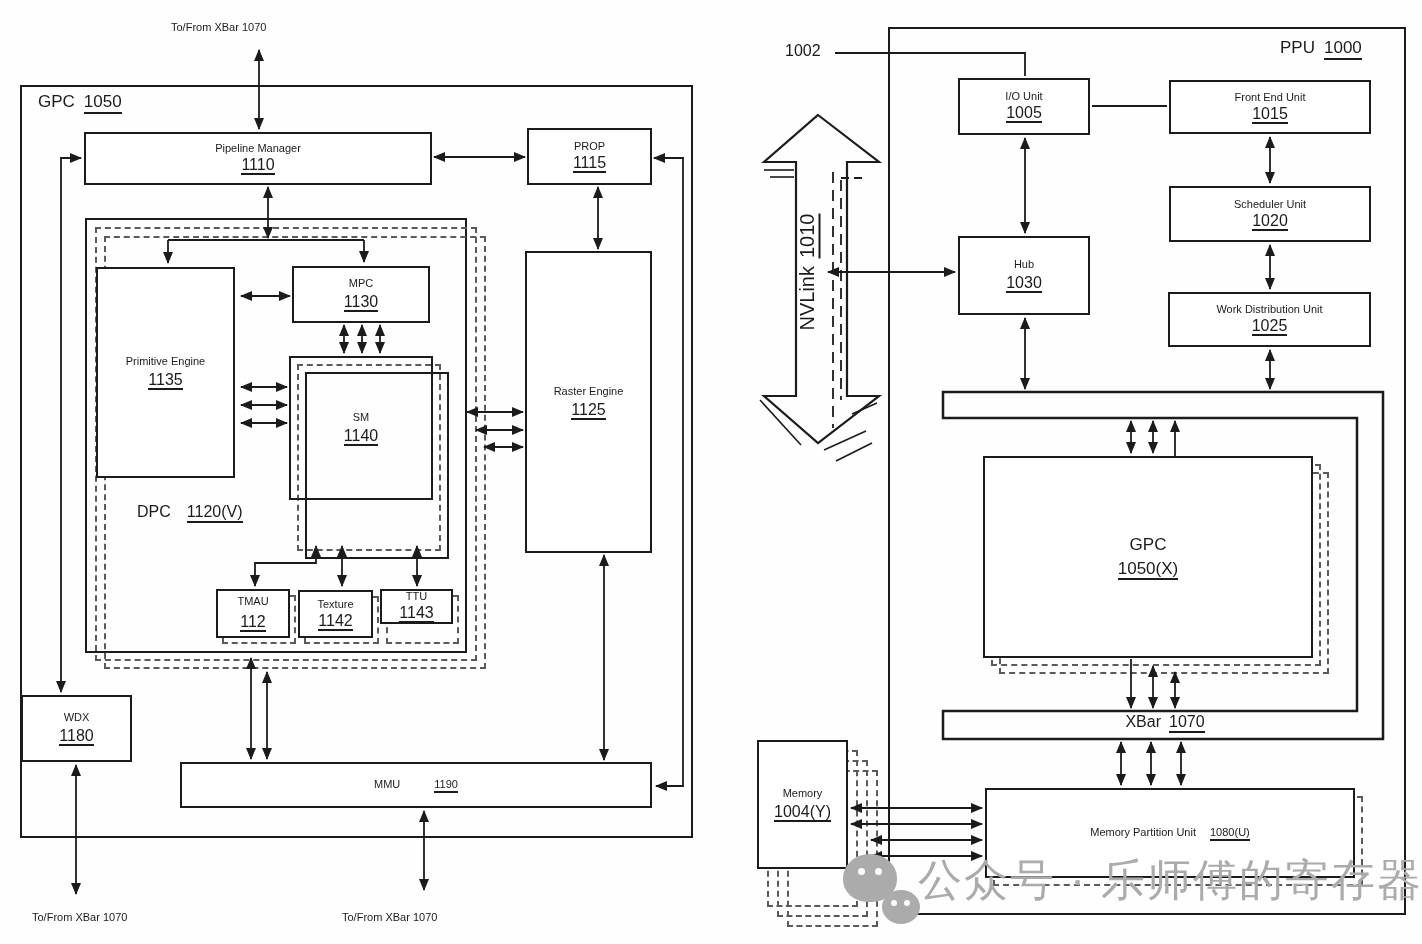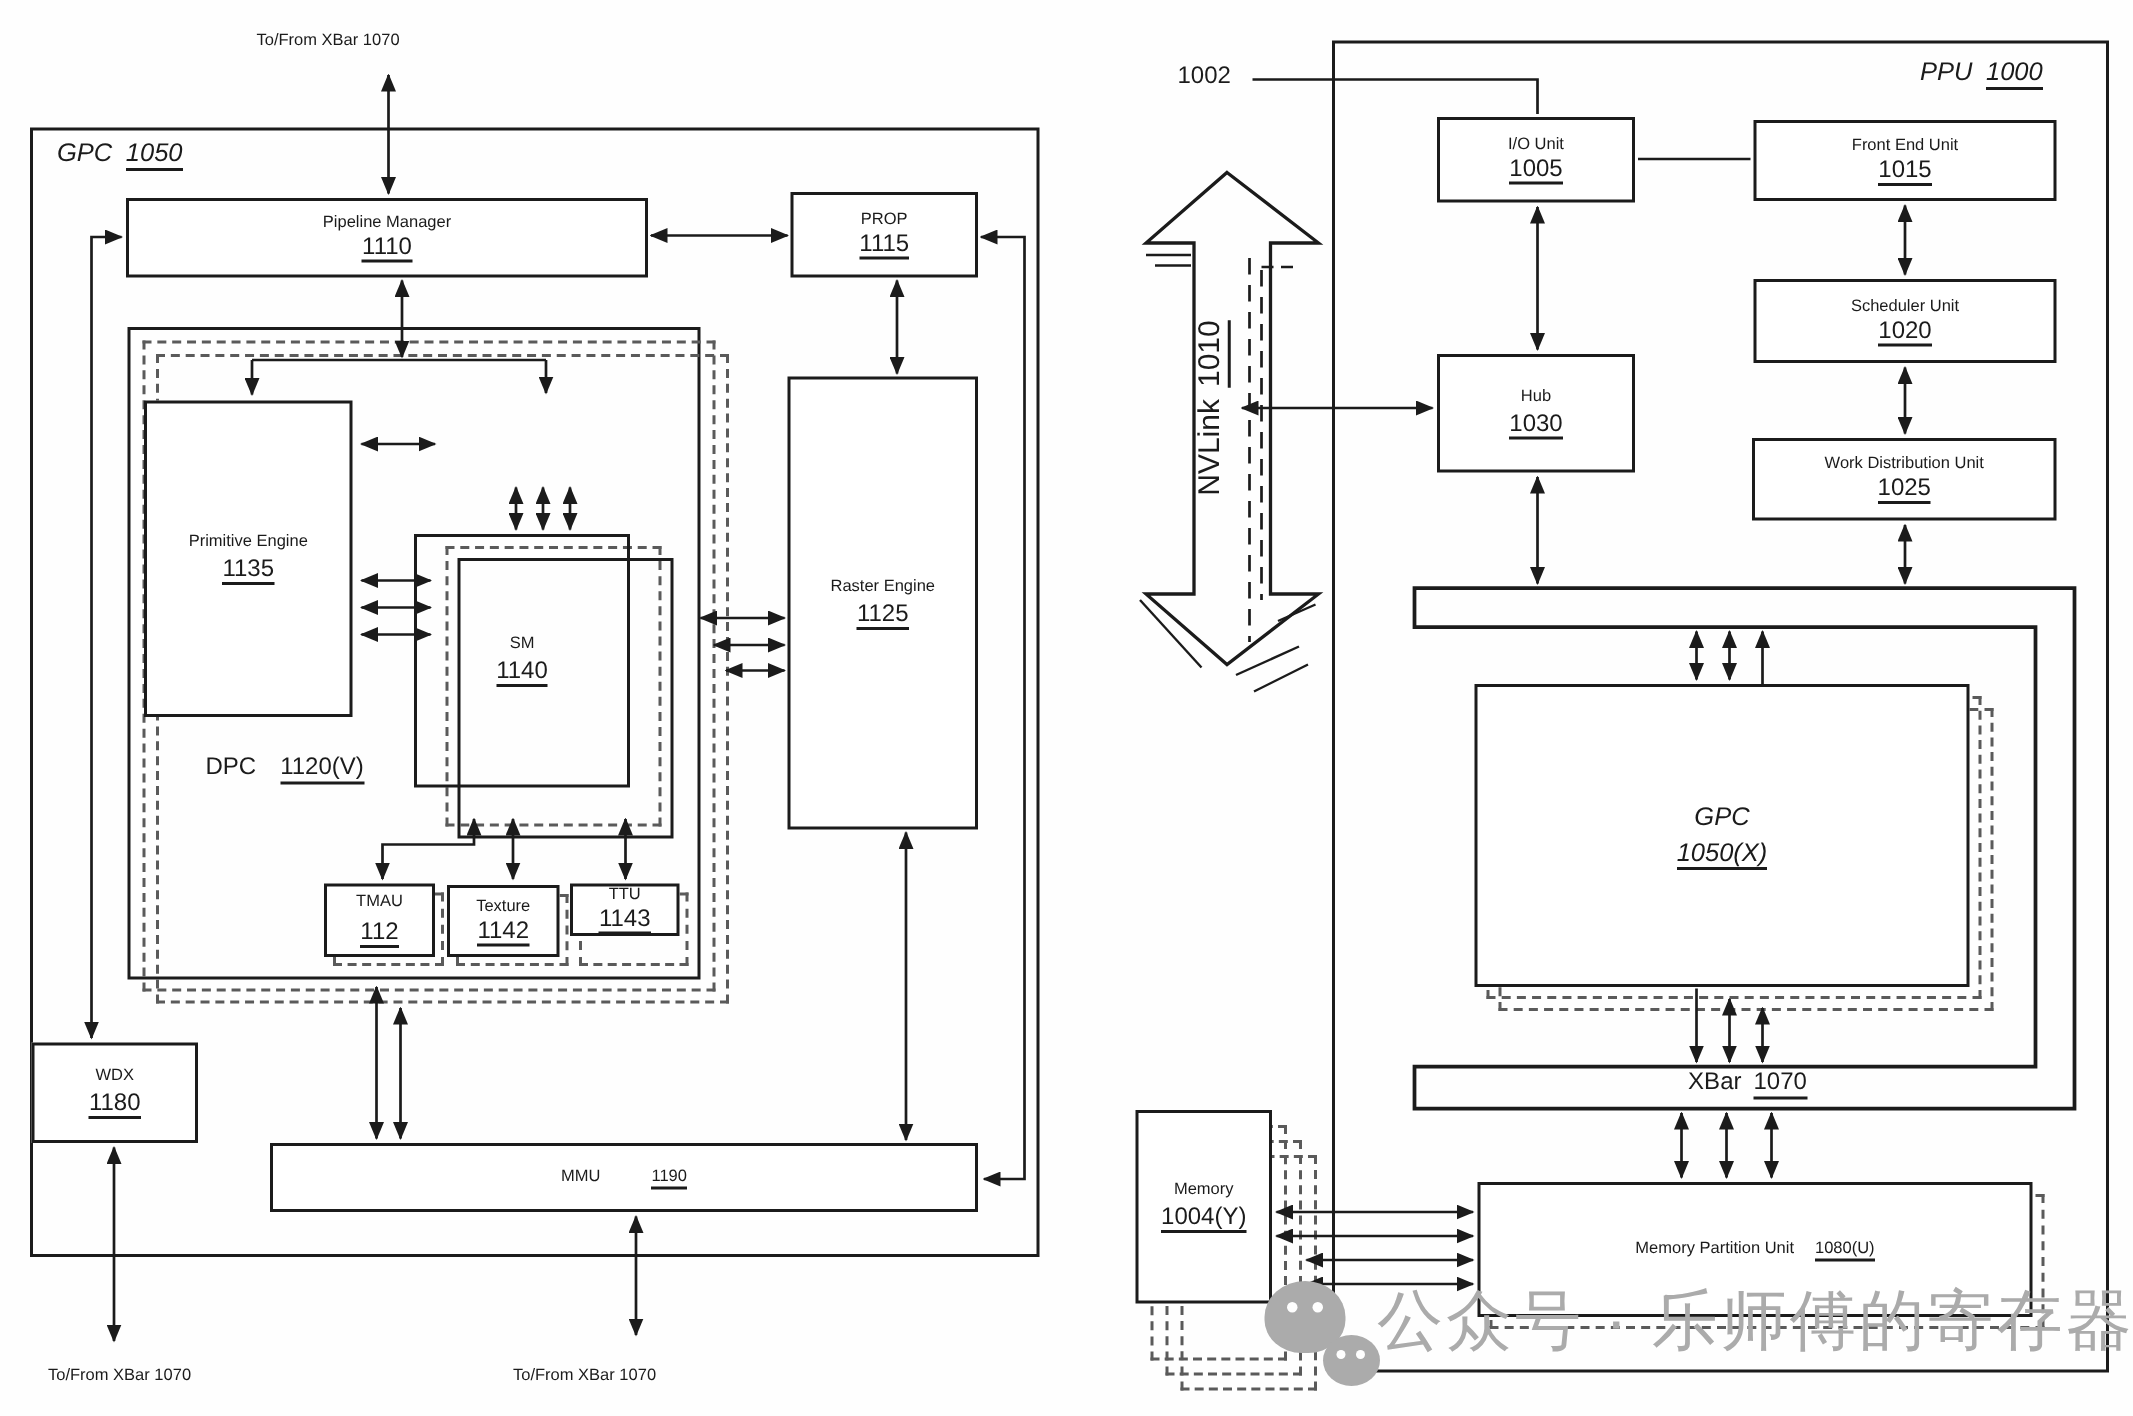--- a/index.html
+++ b/index.html
@@ -14,21 +14,21 @@
     align-items:center; justify-content:center; text-align:center;
   }
   .bx  { border:2.5px solid #1b1b1b; background:#ffffff; }
   .bxt { border:2.5px solid #1b1b1b; background:transparent; }
   .bxd { border:2px dashed #5a5a5a; background:transparent; }
   .nm { font-size:11px; line-height:1.28; }
   .rf { font-size:16px; line-height:1.28; margin-top:2px; }
   .u  { border-bottom:2px solid #1b1b1b; padding-bottom:0px; }
   .flo { position:absolute; white-space:nowrap; font-size:16px; z-index:20; }
   .inl { display:inline-flex; gap:9px; align-items:baseline; }
-  .t17 { font-size:17px;font-style:italic; }
+  .t17 { font-size:17px; }
   .port { position:absolute; white-space:nowrap; font-size:11px; z-index:20; }
   .lines { position:absolute; left:0; top:0; z-index:40; pointer-events:none; }
   .nvl {
     position:absolute; left:808px; top:272px;
     transform:translate(-50%,-50%) rotate(-90deg);
     white-space:nowrap; font-size:20px; z-index:20;
   }
   .wmtext {
     position:absolute; left:918px; top:851px; white-space:nowrap;
     font-size:44px; letter-spacing:2px; color:#ababab; z-index:60;
@@ -49,24 +49,28 @@
 
   <div class="bxt" style="left:85px;top:218px;width:382px;height:435px"></div>
   <div class="bxd" style="left:95px;top:227px;width:382px;height:434px"></div>
   <div class="bxd" style="left:104px;top:236px;width:382px;height:433px"></div>
 
   <div class="bx" style="left:96px;top:267px;width:139px;height:211px">
     <div class="nm" style="width:92px">Primitive Engine</div>
     <div class="rf"><span class="u">1135</span></div>
   </div>
 
+  <div class="bx" style="left:292px;top:266px;width:138px;height:57px">
+    <div class="nm">MPC</div>
+    <div class="rf"><span class="u">1130</span></div>
+  </div>
 
   <div class="bxt" style="left:305px;top:372px;width:144px;height:187px"></div>
   <div class="bxd" style="left:297px;top:364px;width:144px;height:187px"></div>
-  <div class="bxt" style="left:276px;top:356px;width:144px;height:169px">
+  <div class="bxt" style="left:289px;top:356px;width:144px;height:144px">
     <div class="nm">SM</div>
     <div class="rf"><span class="u">1140</span></div>
   </div>
 
   <div class="bxd" style="left:222px;top:595px;width:74px;height:49px"></div>
   <div class="bx" style="left:216px;top:589px;width:74px;height:49px">
     <div class="nm">TMAU</div>
     <div class="rf" style="margin-top:4px"><span class="u">112</span></div>
   </div>
   <div class="bxd" style="left:304px;top:596px;width:75px;height:48px"></div>

